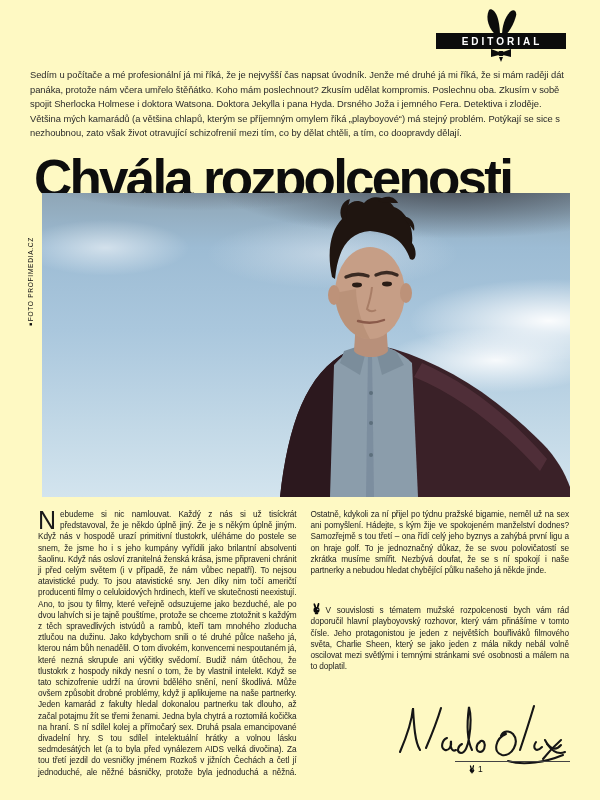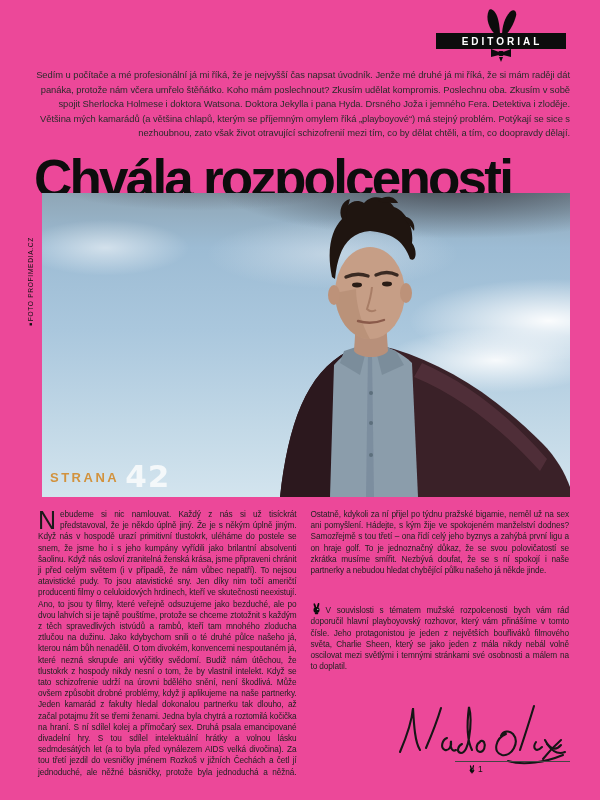--- a/index.html
+++ b/index.html
@@ -1,28 +1,28 @@
 <!DOCTYPE html>
 <html><head>
 <meta charset="utf-8">
 <style>
   html,body{margin:0;padding:0;background:#e8e8e8;}
-  .page{position:relative;width:600px;height:800px;background:#ec4899;margin:0 auto;
+  .page{position:relative;width:600px;height:800px;background:#fef9c3;margin:0 auto;
         font-family:"Liberation Sans",sans-serif;overflow:hidden;color:#1f1f1f;}
 
   
   .masthead{position:absolute;top:8px;right:34px;width:130px;text-align:center;}
   .masthead .ears{display:block;margin:0 auto -3px auto;}
   .masthead .bar{position:relative;background:#0c0c0c;color:#ffffff;
     font-size:10px;font-weight:bold;letter-spacing:3px;padding:3px 8px 2px 10px;
     font-family:"Liberation Sans",sans-serif;}
   .masthead .bow{display:block;margin:-1px auto 0 auto;}
 
   
-  .intro{position:absolute;left:30px;top:68px;width:540px;text-align:right;
+  .intro{position:absolute;left:30px;top:68px;width:540px;text-align:left;
     font-size:9.4px;line-height:14.5px;color:#2b2b2b;letter-spacing:-0.05px;}
 
   
   .headline{position:absolute;left:34px;top:148px;width:545px;
     font-size:53px;font-weight:bold;letter-spacing:-2.8px;color:#0d0d0d;
     white-space:nowrap;font-family:"Liberation Sans",sans-serif;}
 
   
   .photo{position:absolute;left:42px;top:193px;width:528px;height:304px;overflow:hidden;
     background:
@@ -128,24 +128,20 @@
       <path d="M334,82 Q345,77 355,82" stroke="#3a2a22" stroke-width="3.4" fill="none" stroke-linecap="round"></path>
 
       <ellipse cx="315" cy="92" rx="5" ry="2.4" fill="#2a1d16"></ellipse>
       <ellipse cx="345" cy="91" rx="5" ry="2.4" fill="#2a1d16"></ellipse>
 
       <path d="M330,94 C329,104 327,110 325,116 Q329,120 334,117" stroke="#a87d66" stroke-width="2" fill="none"></path>
 
       <path d="M316,128 Q329,132 342,127" stroke="#8a5a4a" stroke-width="2.4" fill="none" stroke-linecap="round"></path>
       <path d="M310,120 C316,138 342,138 348,119 C344,132 336,138 328,138 C320,138 313,132 310,120 Z" fill="#9a7librar" opacity="0"></path>
     </svg>
-    <div class="strana">
-      <span class="strana-label" style="color:#d2923d;">STRANA</span>
-      <span class="strana-num">42</span>
-    </div>
   </div>
 
   <div class="body-flow">
     <p><span class="dropcap">N</span><span>ebudeme si nic namlouvat. Každý z nás si už tisíckrát představoval, že je někdo úplně jiný. Že je s někým úplně jiným. Když nás v hospodě urazí primitivní tlustokrk, uléháme do postele se snem, že jsme ho i s jeho kumpány vyřídili jako brilantní absolventi šaolinu. Když nás osloví zranitelná ženská krása, jsme připraveni chránit ji před celým světem (i v případě, že nám vůbec nepatří). To nejsou atavistické pudy. To jsou atavistické sny. Jen díky nim točí američtí producenti filmy o celuloidových hrdinech, kteří ve skutečnosti neexistují. Ano, to jsou ty filmy, které veřejně odsuzujeme jako bezduché, ale po dvou lahvích si je tajně pouštíme, protože se chceme ztotožnit s každým z těch spravedlivých istvúdů a rambů, kteří tam mnohého zloducha ztlučou na dužinu. Jako kdybychom snili o té druhé půlce našeho já, kterou nám bůh nenadělil. O tom divokém, konvencemi nespoutaném já, které nezná skrupule ani výčitky svědomí. Budiž nám útěchou, že tlustokrk z hospody nikdy nesní o tom, že by vlastnil intelekt. Když se tato schizofrenie udrží na úrovni bdělého snění, není škodlivá. Může ovšem způsobit drobné problémy, když ji aplikujeme na naše partnerky. Jeden kamarád z fakulty hledal dokonalou partnerku tak dlouho, až začal potajmu žít se třemi ženami. Jedna byla chytrá a roztomilá kočička na hraní. S ní sdílel kolej a přímočarý sex. Druhá psala emancipované divadelní hry. S tou sdílel intelektuální hrátky a volnou lásku sedmdesátých let (a to byla před vynálezem AIDS velká divočina). Za tou třetí jezdil do vesničky jménem Rozkoš v jižních Čechách a četl jí jednoduché, ale něžné básničky, protože byla jednoduchá a něžná. Ostatně, kdykoli za ní přijel po týdnu pražské bigamie, neměl už na sex ani pomyšlení. Hádejte, s kým žije ve spokojeném manželství dodnes? Samozřejmě s tou třetí – ona řídí celý jeho byznys a zahýbá první ligu a on hraje golf. To je jednoznačný důkaz, že se svou polovičatostí se zkrátka musíme smířit. Nezbývá doufat, že se s ní spokojí i naše partnerky a nebudou hledat chybějící půlku našeho já někde jinde.</span></p>
     <p class="spaced"><svg class="pbunny" width="11" height="12" viewBox="0 0 20 22">
           <g fill="#0c0c0c">
             <ellipse cx="7" cy="5" rx="1.8" ry="4.8" transform="rotate(-18 7 5)"></ellipse>
             <ellipse cx="13" cy="4.6" rx="1.7" ry="5" transform="rotate(14 13 4.6)"></ellipse>
             <circle cx="10" cy="13" r="5.6"></circle>
             <circle cx="12.4" cy="11.6" r="1.1" fill="#ffffff"></circle>

